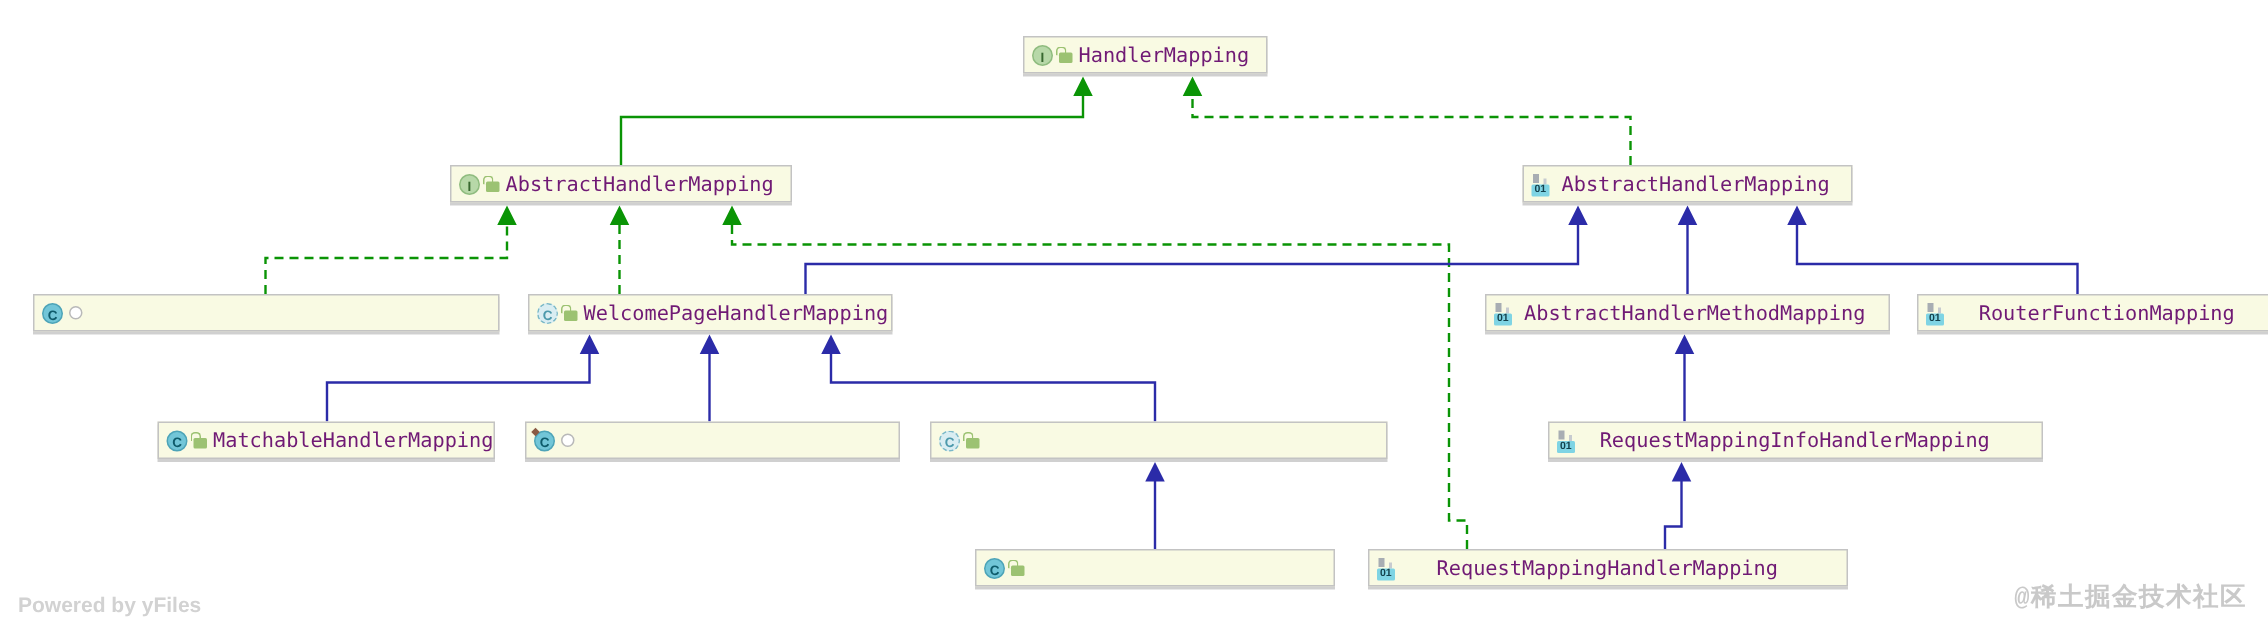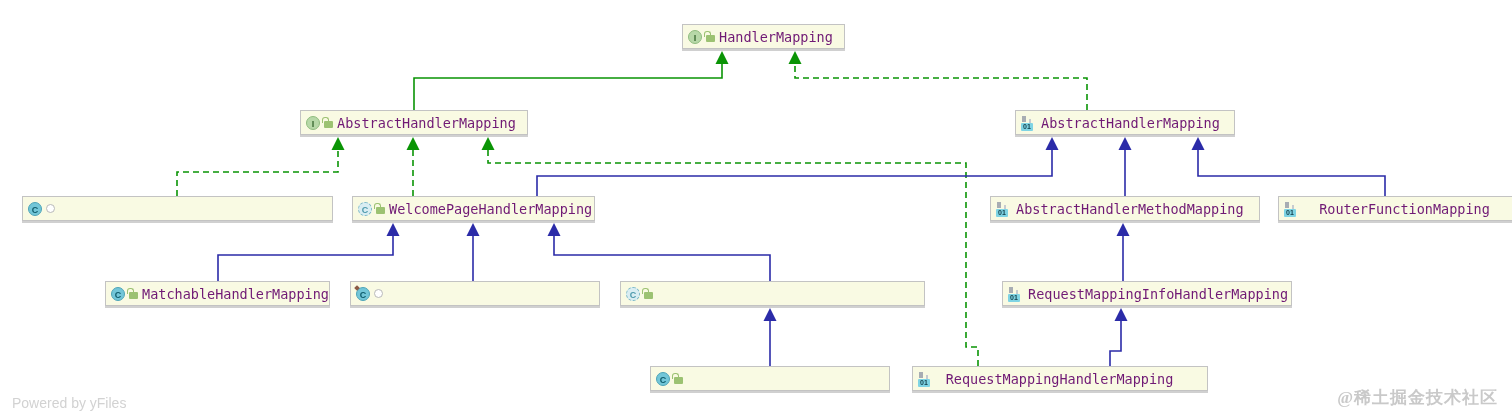--- a/index.html
+++ b/index.html
@@ -26,23 +26,23 @@
   
   .pkg{width:7px;height:7px;border:1.5px solid #b9b9b9;border-radius:50%;flex:0 0 auto;background:#fff;}
   
   .bin{width:16px;height:16px;position:relative;flex:0 0 auto;}
   .bin .bars{position:absolute;left:1px;top:1px;width:4px;height:6px;background:#a8adb3;
         box-shadow:6px 2px 0 -1px #c7cbd0;}
   .bin b{position:absolute;left:0;bottom:0;background:#7fd4e4;color:#14424d;
         font-size:7px;line-height:8px;padding:0 2px;font-weight:bold;border-radius:1px;
         font-family:"Liberation Sans",sans-serif;}
   .watermark-left{position:absolute;left:12px;bottom:6px;color:#d2d2d2;font-size:14px;
-        font-family:"Liberation Sans",sans-serif;}
+        font-family:"Liberation Sans",sans-serif;font-weight:bold;}
   .watermark-right{position:absolute;right:14px;bottom:8px;color:#c9c9c9;font-size:17px;
-        font-weight:bold;letter-spacing:1px;font-family:Liberation Serif, serif;}
+        font-weight:bold;letter-spacing:1px;font-family:Liberation Mono, monospace;}
 </style>
 </head>
 <body>
 
 <div id="stage">
   <svg id="edge-layer">
       <polyline points="414,110 414,78 722,78 722,63" fill="none" stroke="#0a9405" stroke-width="1.6"></polyline>
       <polygon points="722,51 715.5,64 728.5,64" fill="#0a9405"></polygon>
       <polyline points="1087,110 1087,78 795,78 795,63" fill="none" stroke="#0a9405" stroke-width="1.6" stroke-dasharray="6,4"></polyline>
       <polygon points="795,51 788.5,64 801.5,64" fill="#0a9405"></polygon>
@@ -118,32 +118,32 @@
         <span class="lbl">MatchableHandlerMapping</span>
       </div>
       <div class="node" style="left: 350px; top: 281px; width: 250px;">
         <span class="cicon cl fin">C</span>
         <span class="pkg"></span>
       </div>
       <div class="node" style="left: 620px; top: 281px; width: 305px;">
         <span class="cicon ab">C</span>
         <span class="lock"></span>
       </div>
-      <div class="node" style="left: 1002px; top: 281px; width: 290px;">
+      <div class="node" style="left: 1032px; top: 281px; width: 330px;">
         <span class="bin">
           <i class="bars"></i>
           <b>01</b>
         </span>
         <span class="lbl">RequestMappingInfoHandlerMapping</span>
       </div>
       <div class="node" style="left: 650px; top: 366px; width: 240px;">
         <span class="cicon cl">C</span>
         <span class="lock"></span>
       </div>
-      <div class="node" style="left: 912px; top: 366px; width: 296px;">
+      <div class="node" style="left: 912px; top: 366px; width: 320px;">
         <span class="bin">
           <i class="bars"></i>
           <b>01</b>
         </span>
         <span class="lbl">RequestMappingHandlerMapping</span>
       </div>
     </div>
   <div class="watermark-left">Powered by yFiles</div>
   <div class="watermark-right">@稀土掘金技术社区</div>
 </div>

